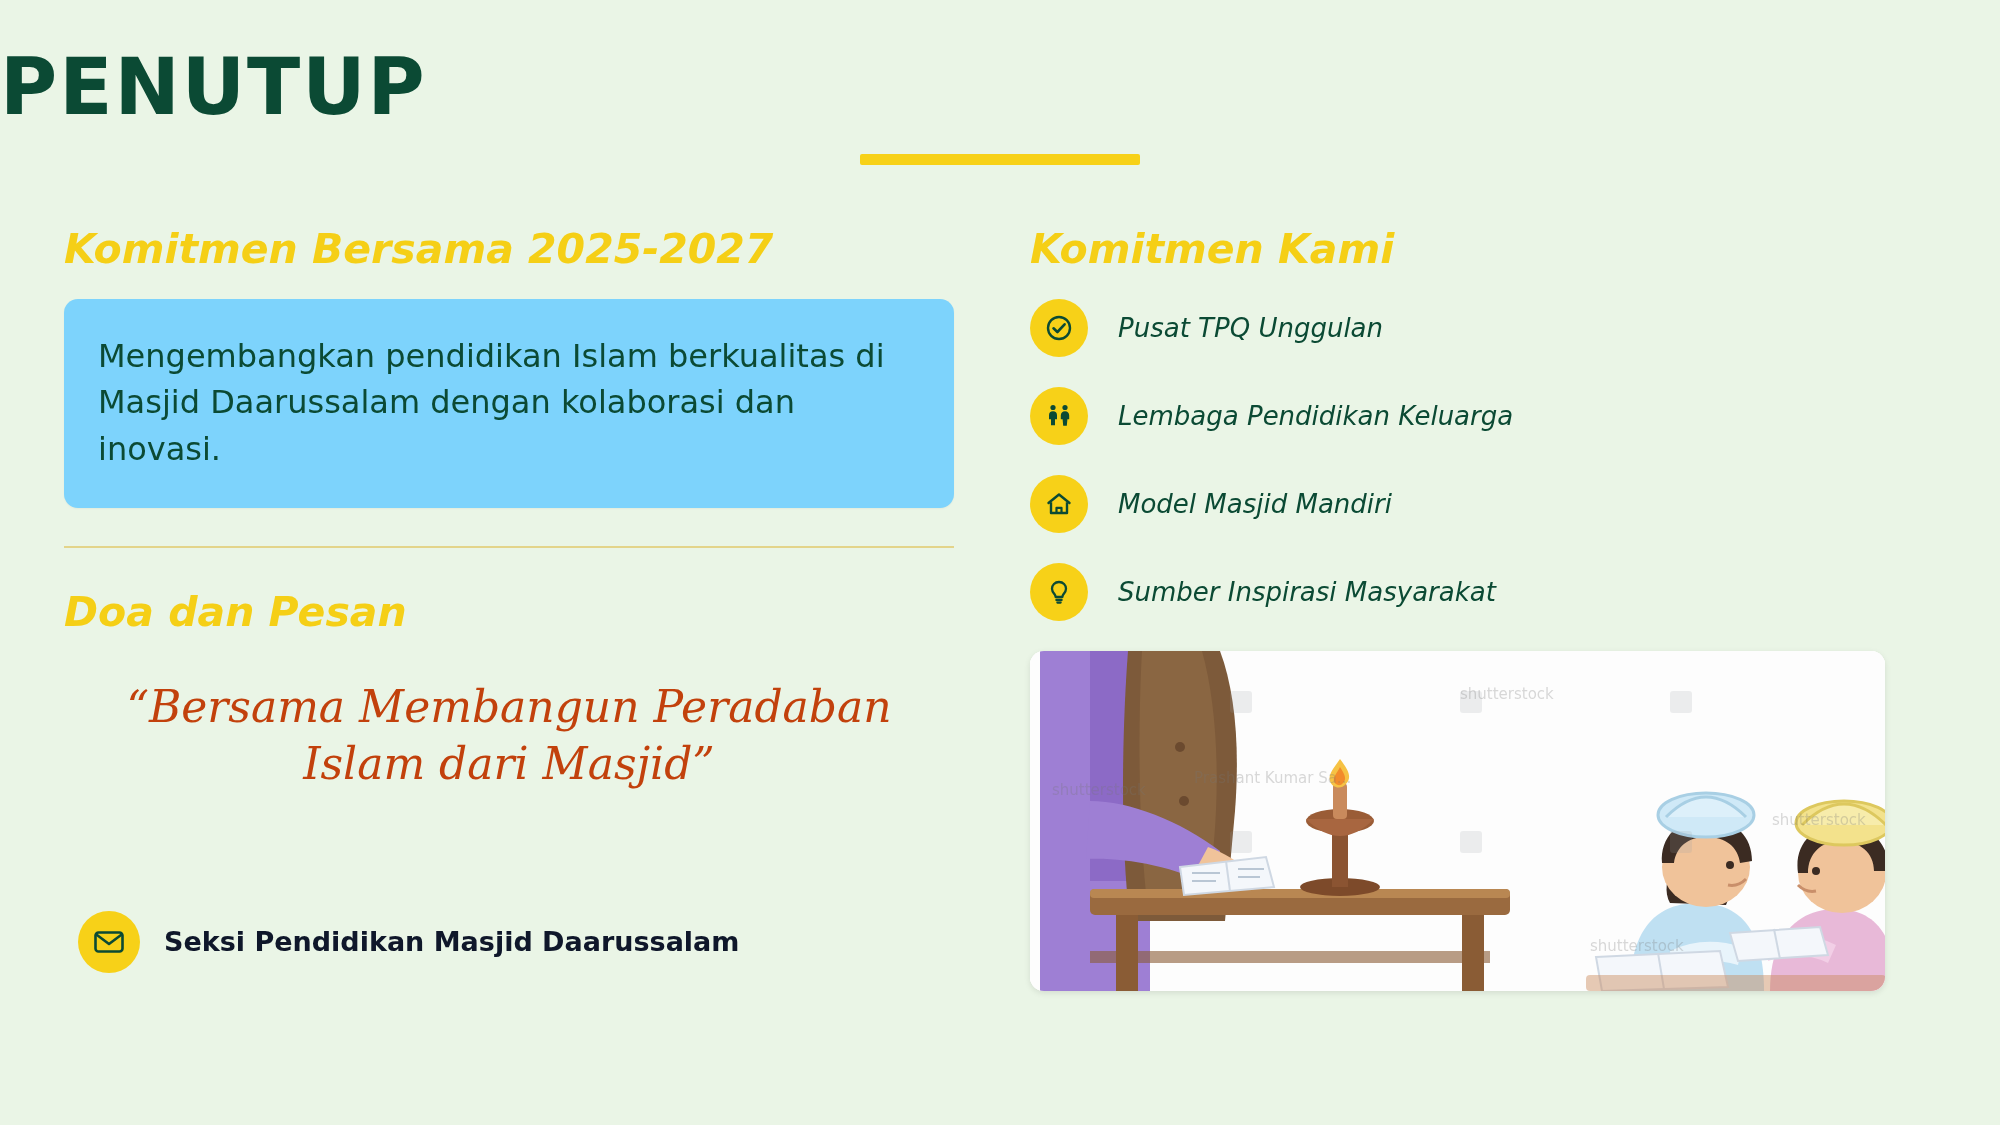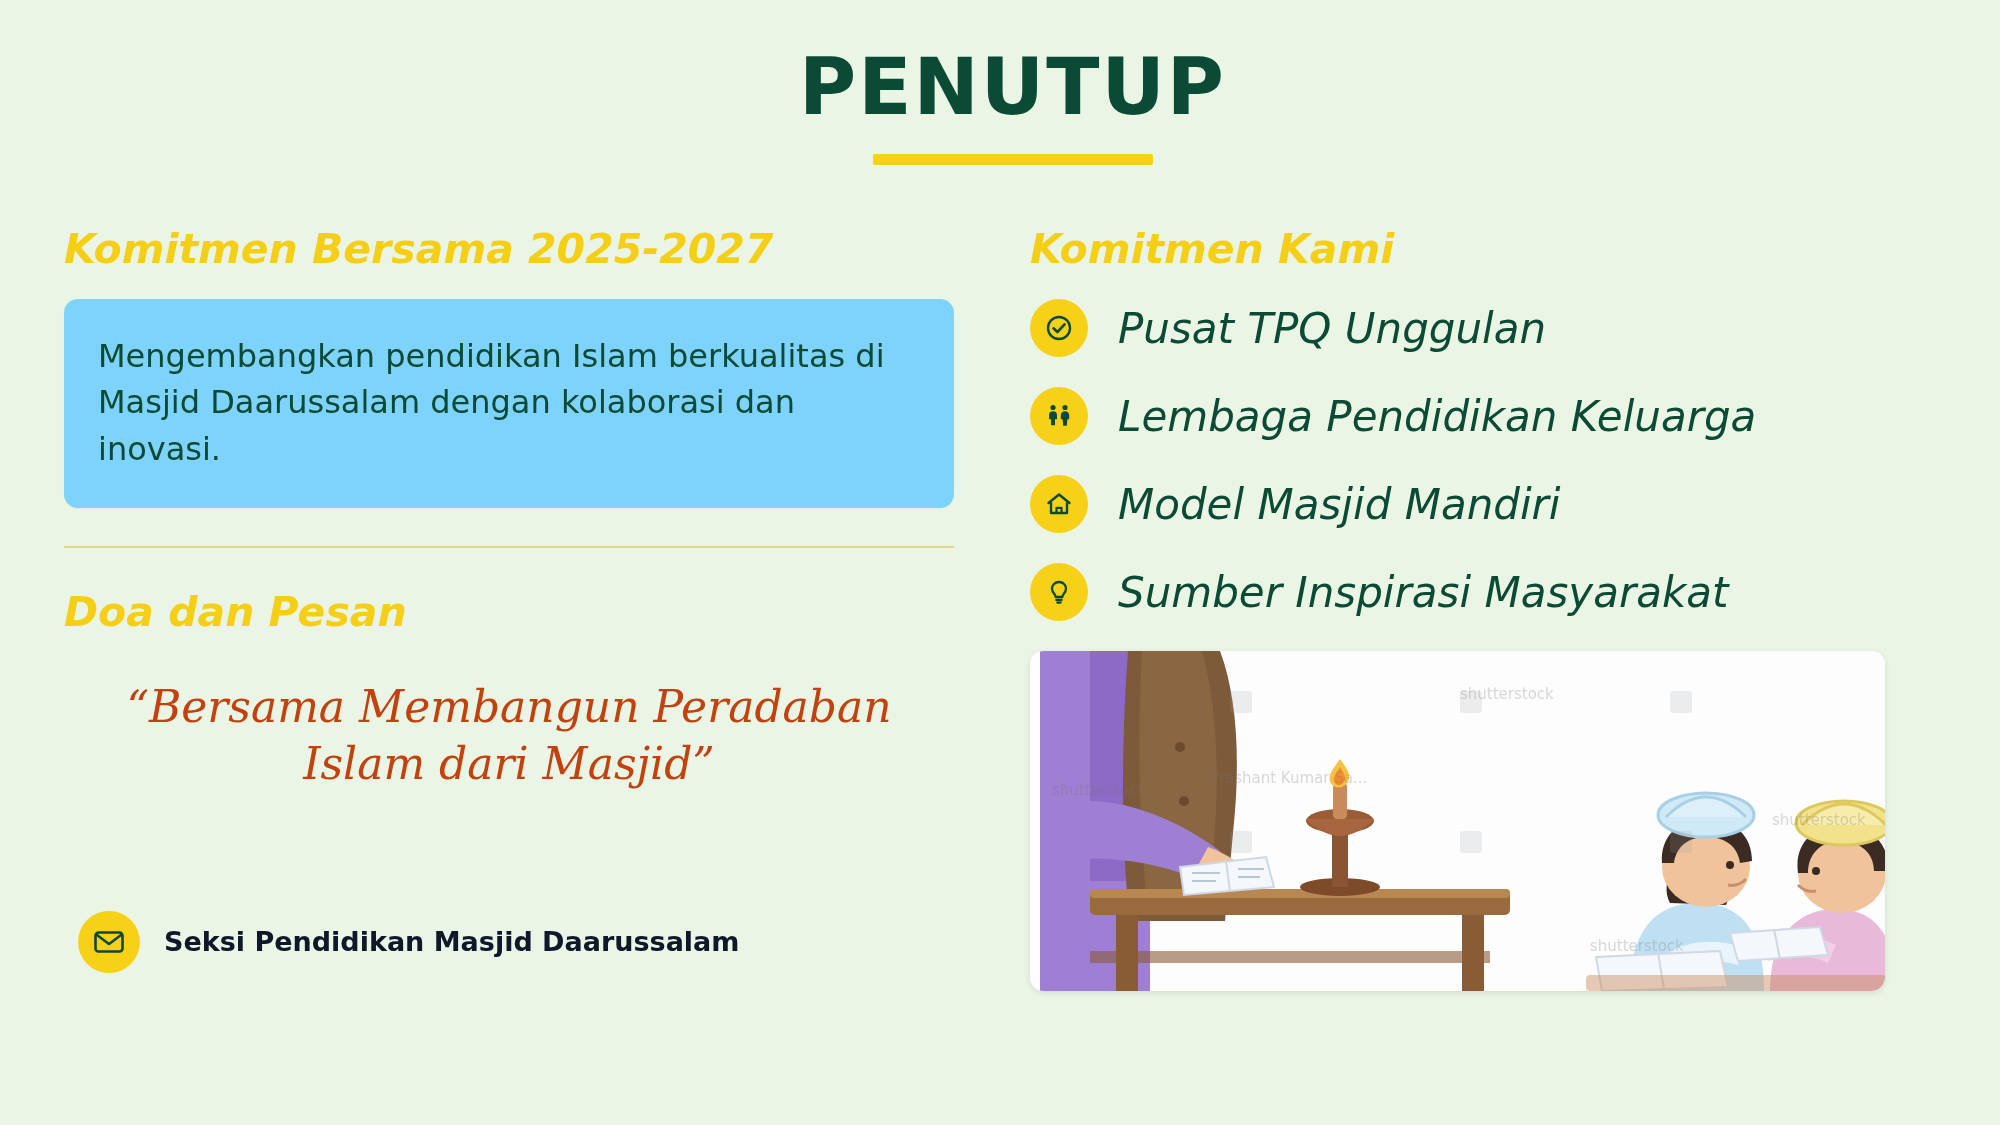--- a/index.html
+++ b/index.html
@@ -10,21 +10,21 @@
     overflow: hidden;
   }
   .slide {
     position: relative;
     width: 2000px; height: 1125px;
     background: #eaf5e6;
     padding: 0;
   }
 
   
-  .title-block { text-align: center; padding-top: 42px; padding-left: 25px; }
+  .title-block { text-align: left; padding-top: 42px; }
   .slide-title {
     font-size: 78px;
     font-weight: 800;
     letter-spacing: 2px;
     color: #0b4a34;
     font-family: "DejaVu Sans", sans-serif;
   }
   .title-underline {
     width: 280px; height: 11px;
     background: #f7d118;
@@ -110,21 +110,21 @@
     margin-bottom: 30px;
   }
   .hope-icon {
     width: 58px; height: 58px;
     border-radius: 50%;
     background: #f7d118;
     display: flex; align-items: center; justify-content: center;
     flex: 0 0 auto;
   }
   .hope-label {
-    font-size: 42px;
+    font-size: 26px;
     font-style: italic;
     color: #0b4a34;
     font-family: "DejaVu Sans", sans-serif;
   }
 
   
   .illustration {
     margin-top: 22px;
     width: 855px; height: 340px;
     border-radius: 14px;
@@ -298,21 +298,21 @@
             <rect x="200" y="40" width="22" height="22" rx="3"></rect>
             <rect x="430" y="40" width="22" height="22" rx="3"></rect>
             <rect x="640" y="40" width="22" height="22" rx="3"></rect>
             <rect x="200" y="180" width="22" height="22" rx="3"></rect>
             <rect x="430" y="180" width="22" height="22" rx="3"></rect>
             <rect x="640" y="180" width="22" height="22" rx="3"></rect>
           </g>
         </svg>
 
         <div class="wm" style="left:22px; top:130px;">shutterstock</div>
-        <div class="wm" style="left:180px; top:118px;">Prashant Kumar Sa...</div>
+        <div class="wm" style="left:164px; top:118px;">Prashant Kumar Sa...</div>
         <div class="wm" style="left:430px; top:34px;">shutterstock</div>
         <div class="wm" style="left:742px; top:160px;">shutterstock</div>
         <div class="wm" style="left:560px; top:286px;">shutterstock</div>
       </div>
 
     </div>
   </div>
 </div>
 
 </body></html>

